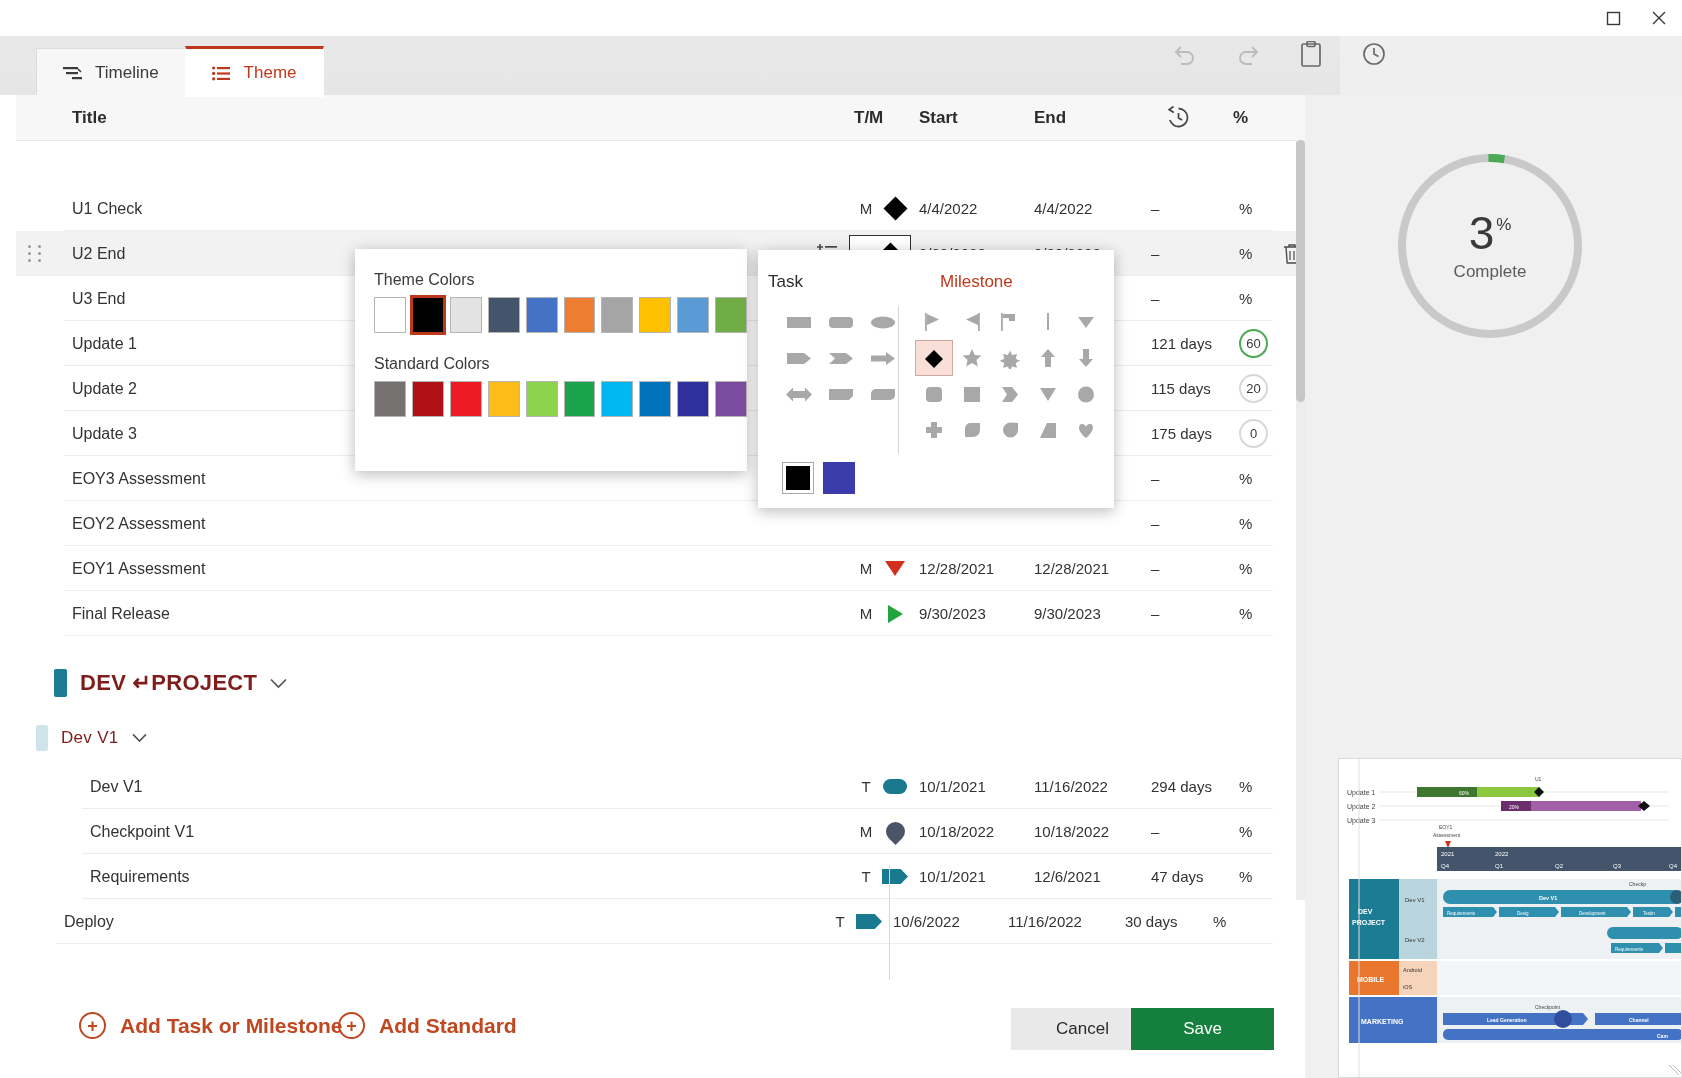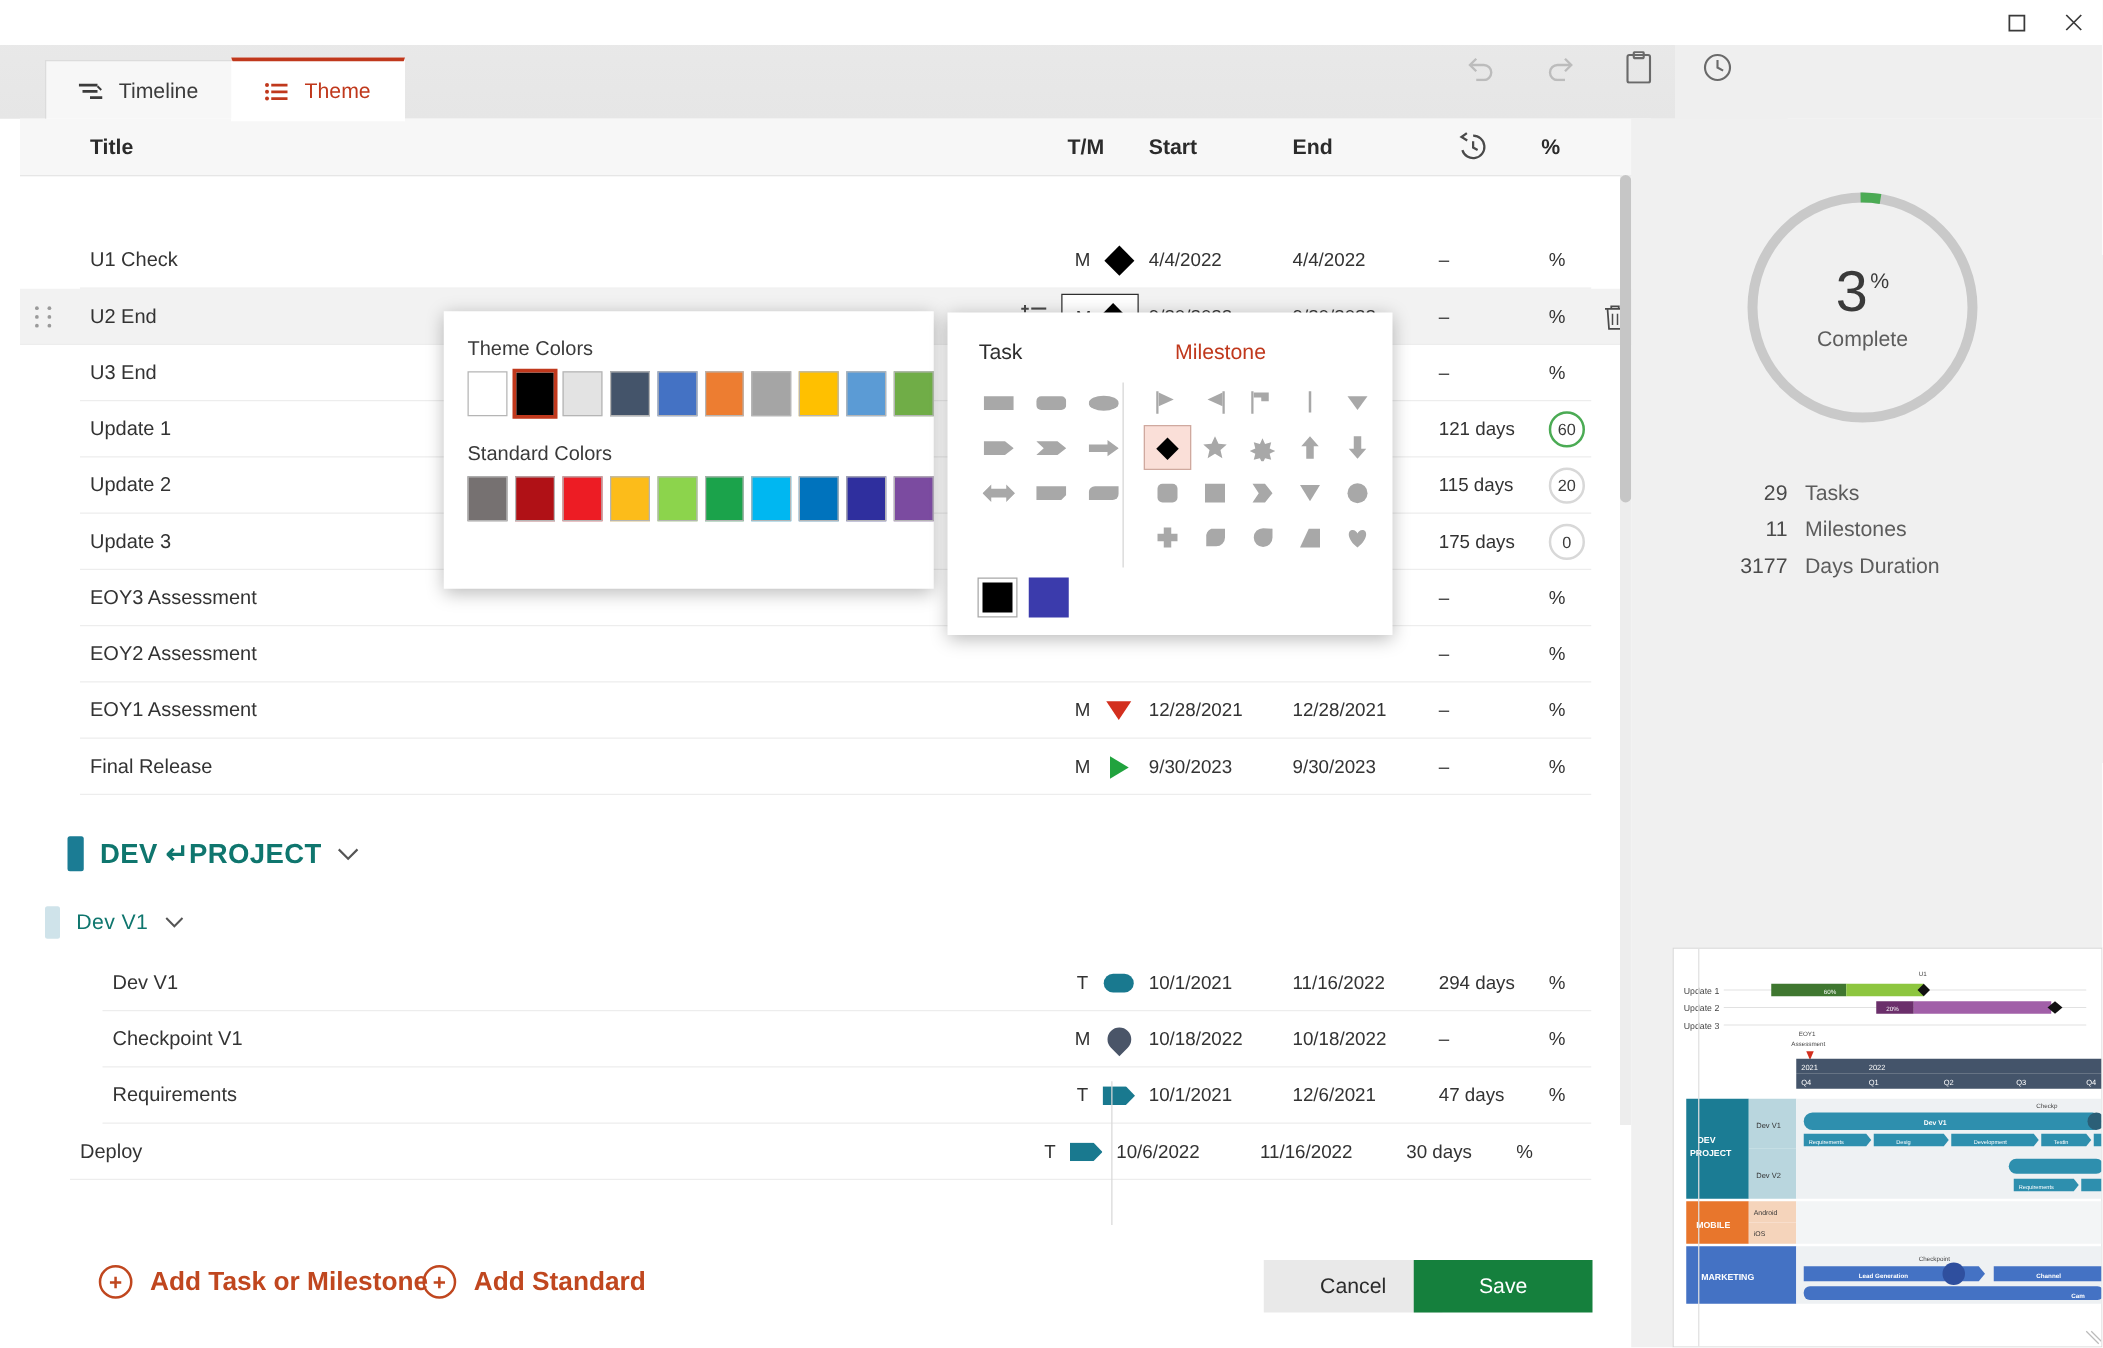--- a/index.html
+++ b/index.html
@@ -117,21 +117,21 @@
   .tmbox {
     position:absolute; left:833px; top:4px; width:62px; height:38px;
     border:1px solid #2f2f2f; background:#ffffff; z-index:3;
     display:flex; align-items:center; justify-content:space-around; padding:0 6px;
   }
 
   
   .laneheader { position:relative; height:58px; display:flex; align-items:center; padding-left:38px; gap:13px; }
   .laneswatch { width:13px; height:28px; background:#1b7c94; border-radius:2px; }
   .laneswatch.light { background:#cfe3ea; height:26px; width:12px;}
-  .lanetitle { font-size:22px; font-weight:bold; color:#0f766e; letter-spacing:.3px;}
+  .lanetitle { font-size:22px; font-weight:bold; color:#7f1d1d; letter-spacing:.3px;}
   .lanetitle.sub { font-size:17px; font-weight:normal; }
   .chev { color:#555; font-size:15px; }
 
   .subgroup { padding-left:20px; }
 
   
   .actionbar { position:absolute; left:0; bottom:0; width:1305px; height:98px; background:#ffffff; }
   .addbtn {
     position:absolute; top:32px; display:flex; align-items:center; gap:14px;
     color:#c0471f; font-size:21px; font-weight:bold; cursor:pointer;
@@ -196,21 +196,21 @@
     background:#e6e6e6; display:flex; align-items:center; justify-content:center;
     font-size:17px; color:#3a3a3a; cursor:pointer;
   }
 
   
   .shapepop {
     position:absolute; left:758px; top:250px; width:356px; height:258px;
     background:#ffffff; box-shadow:0 3px 14px rgba(0,0,0,.28); z-index:41;
   }
   .sp-heads { display:flex; padding:22px 0 0 0; }
-  .sp-h1 { width:140px; text-align:left; padding-left:25px; font-size:17px; color:#2e2e2e; }
+  .sp-h1 { width:140px; text-align:left; padding-left:10px; font-size:17px; color:#2e2e2e; }
   .sp-h2 { font-size:17px; color:#c0381c; padding-left:42px; }
   .sp-body { display:flex; margin-top:12px; }
   .sp-left { width:140px; padding-left:22px; }
   .sp-div { width:1px; background:#d5d5d5; margin:2px 0 12px 0; height:148px; }
   .sp-right { padding-left:16px; }
   .sgrid3 { display:grid; grid-template-columns:repeat(3,38px); grid-auto-rows:36px; gap:0 4px; }
   .sgrid5 { display:grid; grid-template-columns:repeat(5,38px); grid-auto-rows:36px; gap:0 0px; }
   .scell { display:flex; align-items:center; justify-content:center; cursor:pointer; }
   .scell.sel { background:#fadfd8; border:1px solid #cfa99f; }
   .sp-colors { position:absolute; left:24px; bottom:14px; display:flex; gap:9px; }
@@ -523,34 +523,20 @@
     </svg>
     <div class="donutcenter">
       <div class="donutnum">
         <span>3</span>
         <sup>%</sup>
       </div>
       <div class="donutlabel">Complete</div>
     </div>
   </div>
 
-  <div class="statlist">
-    <div class="statrow">
-      <span class="statnum">29</span>
-      <span>Tasks</span>
-    </div>
-    <div class="statrow">
-      <span class="statnum">11</span>
-      <span>Milestones</span>
-    </div>
-    <div class="statrow">
-      <span class="statnum">3177</span>
-      <span>Days Duration</span>
-    </div>
-  </div>
 </div>
 
 <div class="thumb">
   <svg width="344" height="320" viewBox="0 0 344 320">
     <rect width="344" height="320" fill="#ffffff"></rect>
 
     <text x="8" y="36" font-size="7" fill="#444" font-family="Liberation Sans">Update 1</text>
     <text x="8" y="50" font-size="7" fill="#444" font-family="Liberation Sans">Update 2</text>
     <text x="8" y="64" font-size="7" fill="#444" font-family="Liberation Sans">Update 3</text>
     <line x1="40" y1="33" x2="330" y2="33" stroke="#ddd" stroke-width=".7"></line>

